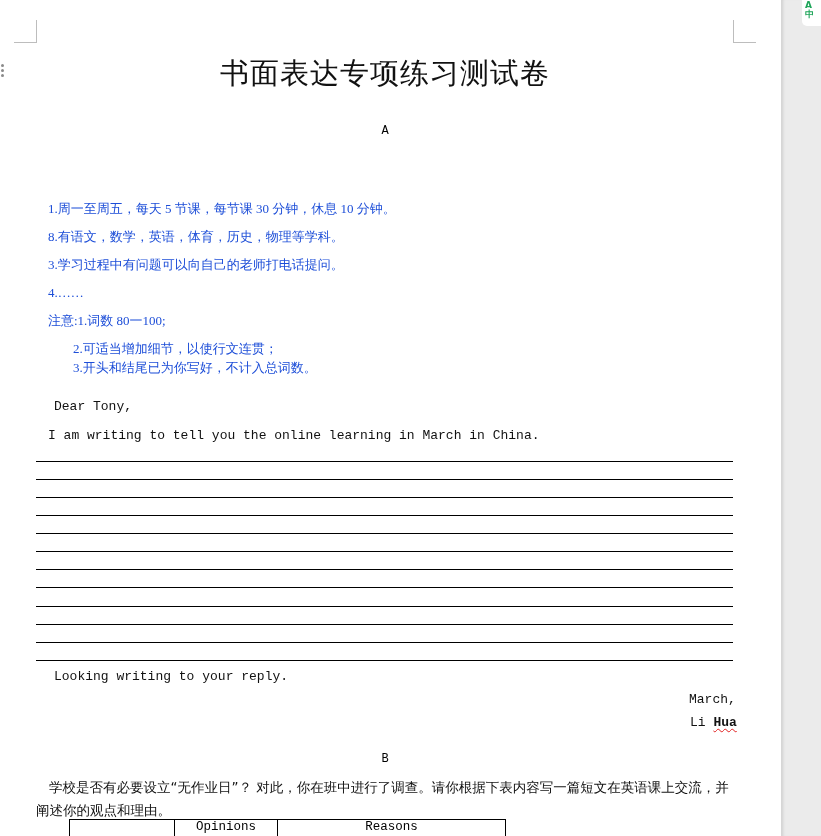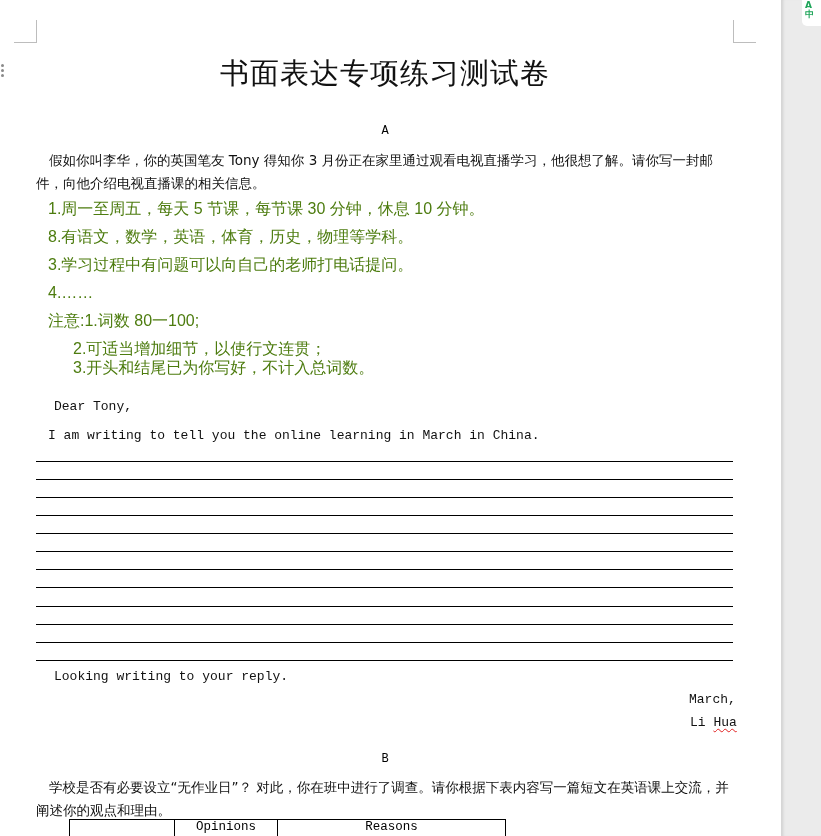--- a/index.html
+++ b/index.html
@@ -112,24 +112,24 @@
       position: absolute;
       left: 36px;
       width: 700px;
       font-family: "DejaVu Sans", sans-serif;
       font-size: 13.5px;
       line-height: 23px;
       color: #111;
     }
     .line-text {
       position: absolute;
-      font-family: Liberation Sans, sans-serif;
-      font-size: 16px;
+      font-family: Liberation Serif, serif;
+      font-size: 13px;
       line-height: 18px;
-      color: #4d7c0f;
+      color: #1d4ed8;
       white-space: nowrap;
     }
     .mono {
       position: absolute;
       font-family: "Liberation Mono", monospace;
       font-size: 13px;
       line-height: 16px;
       color: #111;
       white-space: nowrap;
     }
@@ -137,20 +137,21 @@
       position: absolute;
       left: 36px;
       width: 697px;
       height: 0;
       border-top: 1px solid #000;
     }
     .squiggle {
       text-decoration: underline wavy #e02020;
       text-decoration-thickness: 1px;
       text-underline-offset: 2px;
+      font-weight: bold;
     }
     table.survey {
       position: absolute;
       left: 69px;
       top: 819px;
       border-collapse: collapse;
       font-family: "Liberation Mono", monospace;
       font-size: 12.5px;
     }
     table.survey td {
@@ -172,21 +173,20 @@
   <div class="drag-dots">
     <span></span>
       <span></span>
       <span></span>
   </div>
 
   <div class="title">书面表达专项练习测试卷</div>
 
   <div class="section-label" style="top:124px;">A</div>
 
-  <div class="para" style="top:149px; text-indent:13px;">假如你叫李华，你的英国笔友 Tony 得知你 3 月份正在家里通过观看电视直播学习，他很想了解。请你写一封邮件，向他介绍电视直播课的相关信息。</div>
 
   <div class="line-text" style="left:48px; top:200px;">1.周一至周五，每天 5 节课，每节课 30 分钟，休息 10 分钟。</div>
   <div class="line-text" style="left:48px; top:228px;">8.有语文，数学，英语，体育，历史，物理等学科。</div>
   <div class="line-text" style="left:48px; top:256px;">3.学习过程中有问题可以向自己的老师打电话提问。</div>
   <div class="line-text" style="left:48px; top:284px;">4.……</div>
 
   <div class="line-text" style="left:48px; top:312px;">注意:1.词数 80一100;</div>
   <div class="line-text" style="left:73px; top:340px;">2.可适当增加细节，以使行文连贯；</div>
   <div class="line-text" style="left:73px; top:359px;">3.开头和结尾已为你写好，不计入总词数。</div>
 

